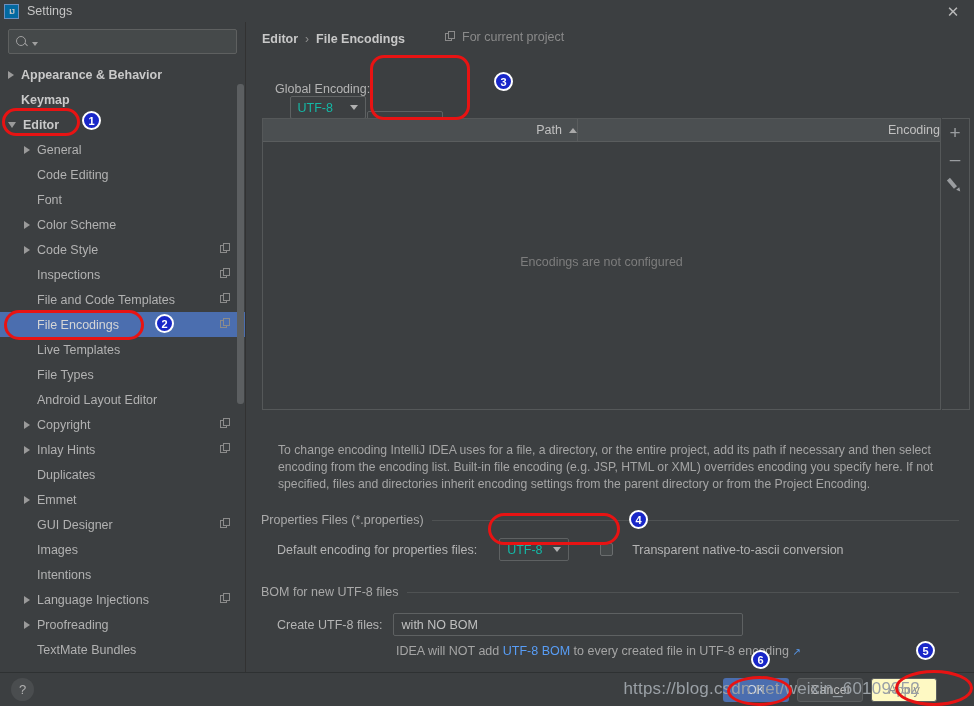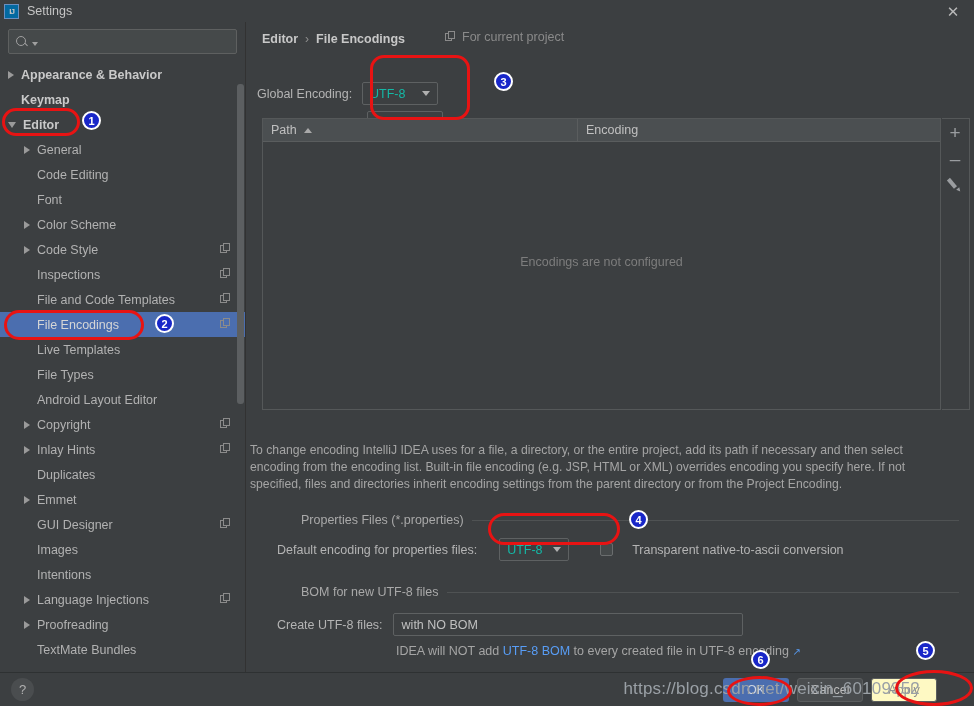--- a/index.html
+++ b/index.html
@@ -146,21 +146,21 @@
   }
 
   
   .table-wrap {
     position: absolute; left: 15px; top: 96px; width: 679px; height: 292px;
     border: 1px solid #555859; background: #3c3f41;
   }
   .thead { display: flex; height: 23px; background: #4b4f51; border-bottom: 1px solid #5a5d5e; }
   .th {
     display: flex; align-items: center; padding-left: 8px;
-    font-size: 12.5px; color: #c0c0c0;
+    font-size: 12.5px; color: #c0c0c0; justify-content: flex-end;
   }
   .th.path { width: 315px; border-right: 1px solid #5a5d5e; }
   .th.enc { flex: 1; }
   .sort-asc {
     width: 0; height: 0; margin-left: 7px;
     border-left: 4px solid transparent; border-right: 4px solid transparent;
     border-bottom: 5px solid #a9a9a9;
   }
   .tbody {
     height: 267px; position: relative; background: #3c3f41;
@@ -186,29 +186,29 @@
     transform: rotate(-40deg); transform-origin: 50% 50%;
   }
   .pencil::after {
     content: ""; position: absolute; left: 8.5px; top: 10.5px;
     width: 0; height: 0; border-left: 2.5px solid transparent;
     border-right: 2.5px solid transparent; border-top: 4px solid #9a9da0;
     transform: rotate(-40deg);
   }
 
   .desc {
-    position: absolute; left: 3px; top: 420px; width: 692px;
+    position: absolute; left: 31px; top: 420px; width: 692px;
     font-size: 12.2px; color: #a5a5a5; line-height: 17px;
   }
 
   
   .group {
     position: absolute; left: 14px; width: 698px; display: flex; align-items: center;
   }
-  .group-title { font-size: 12.5px; color: #a9a9a9; white-space: nowrap; margin-left: 40px; }
+  .group-title { font-size: 12.5px; color: #a9a9a9; white-space: nowrap; }
   .group-line { flex: 1; height: 1px; background: #4f5253; margin-left: 8px; }
 
   .prop-row { position: absolute; left: 30px; top: 516px; display: flex; align-items: center; gap: 12px; }
   .prop-label { font-size: 12.5px; color: #b4b4b4; margin-right: 10px; }
   .checkbox {
     width: 13px; height: 13px; border: 1px solid #6a6d6e; background: #45494a;
     border-radius: 2px; margin-right: 7px; flex: none; cursor: pointer;
   }
   .chk-label { font-size: 12.5px; color: #b4b4b4; }
 
@@ -485,21 +485,21 @@
     </div>
 
     <div class="for-project">
       <span class="fp-icon">
           <i class="b"></i>
           <i class="f"></i>
         </span>
       <span>For current project</span>
     </div>
 
-    <div class="enc-row" style="left:10px; top:60px;">
+    <div class="enc-row" style="left:28px; top:60px;flex-direction:column;">
       <span class="enc-label" style="width:105px;">Global Encoding:</span>
       <span class="combo" style="width:76px;">
         <span class="cval">UTF-8</span>
         <span class="carrow"></span>
       </span>
     </div>
 
     <div class="enc-row" style="left:15px; top:89px;">
       <span class="enc-label" style="width:105px;">Project Encoding:</span>
       <span class="combo" style="width:76px;">

